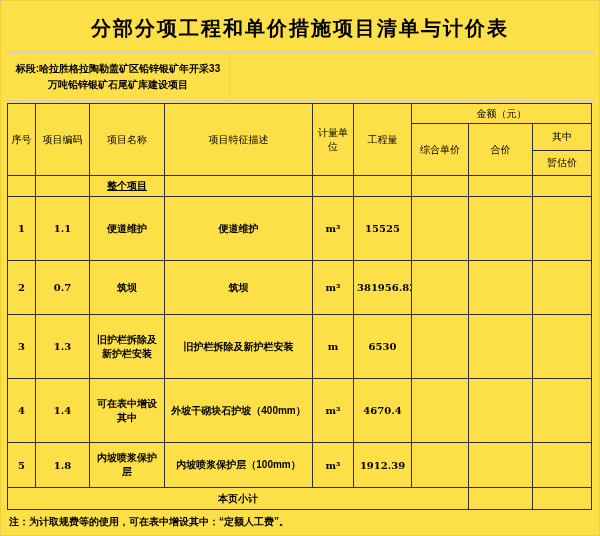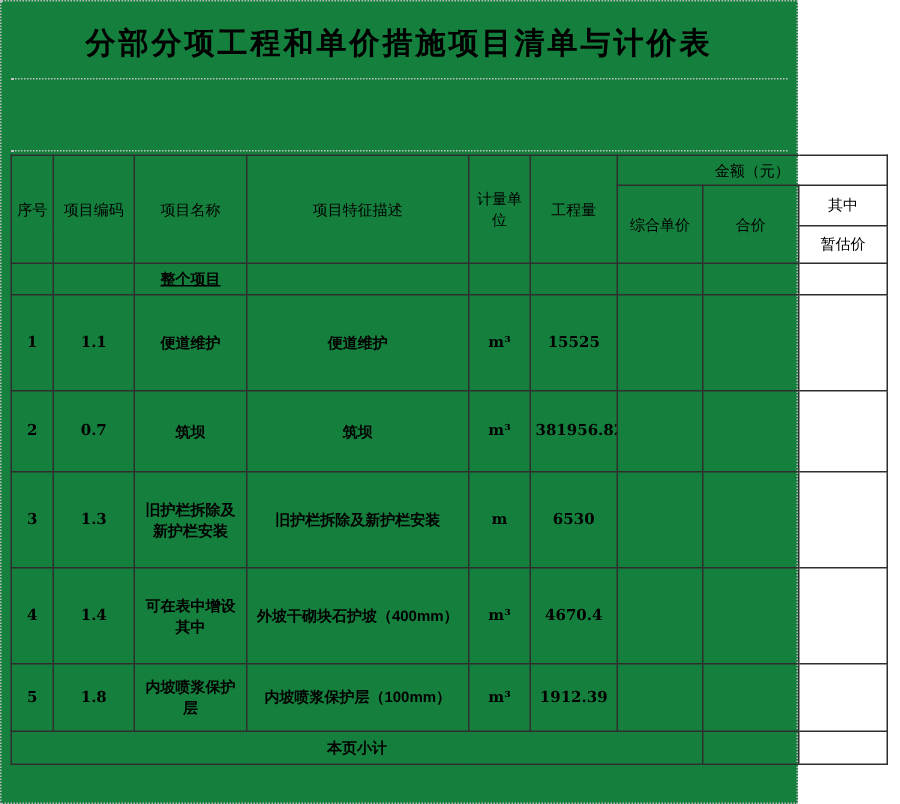--- a/index.html
+++ b/index.html
@@ -3,24 +3,24 @@
 <meta charset="utf-8">
 <style>
   * { margin:0; padding:0; box-sizing:border-box; }
   html,body { background:#ffffff; }
   body {
     width:600px; height:536px;
     font-family:"Liberation Sans","DejaVu Sans",sans-serif;
     color:#000;
   }
   .page {
-    width:532px; height:536px;
+    width:600px; height:536px;
     border:1px dotted #bdbdbd;
     padding:4px 6px 0 6px;
-    background:#15803d;
+    background:#fde047;
   }
   
   .title-bar {
     height:48px;
     display:flex; align-items:center; justify-content:center;
     border-bottom:1px dotted #c4c4c4;
   }
   .title-bar h1 {
     font-size:20px; font-weight:bold; letter-spacing:2px;
     white-space:nowrap;
@@ -70,20 +70,21 @@
 </head>
 <body>
 
 <div class="page">
 
   <div class="title-bar">
     <h1>分部分项工程和单价措施项目清单与计价表</h1>
   </div>
 
   <div class="info-strip">
+    <div class="info-cell info-section">标段:哈拉胜格拉陶勒盖矿区铅锌银矿年开采33万吨铅锌银矿石尾矿库建设项目</div>
   </div>
 
   <table class="sheet">
     <colgroup>
       <col style="width:28px">
         <col style="width:54px">
         <col style="width:75px">
       <col style="width:148px">
         <col style="width:41px">
         <col style="width:58px">
@@ -183,14 +184,15 @@
       </tr>
 
       <tr class="subtotal">
         <td colspan="7" class="left">本页小计</td>
         <td></td>
         <td></td>
       </tr>
     </tbody>
   </table>
 
+  <div class="note">注：为计取规费等的使用，可在表中增设其中：“定额人工费”。</div>
 
 </div>
 
 </body></html>

